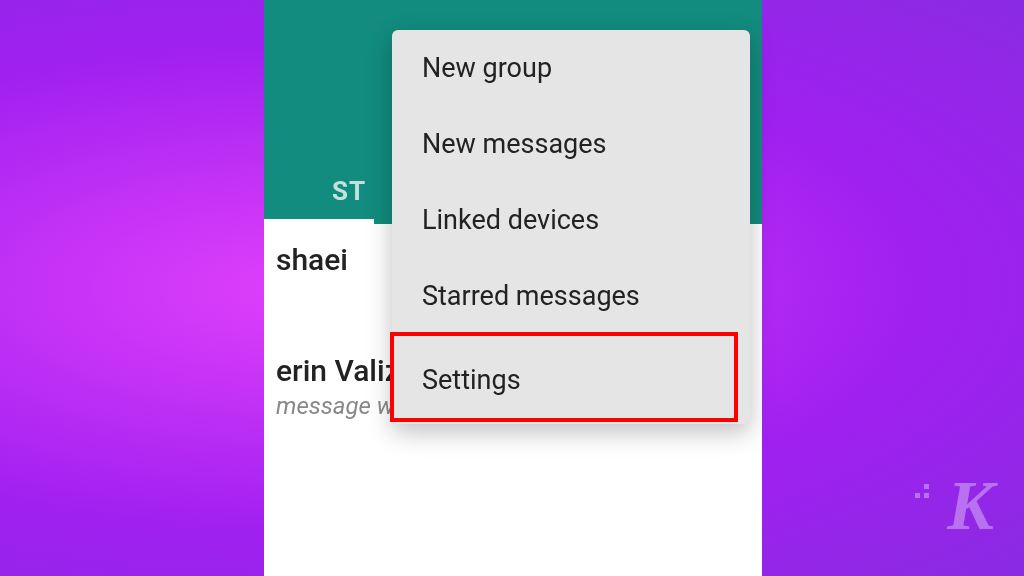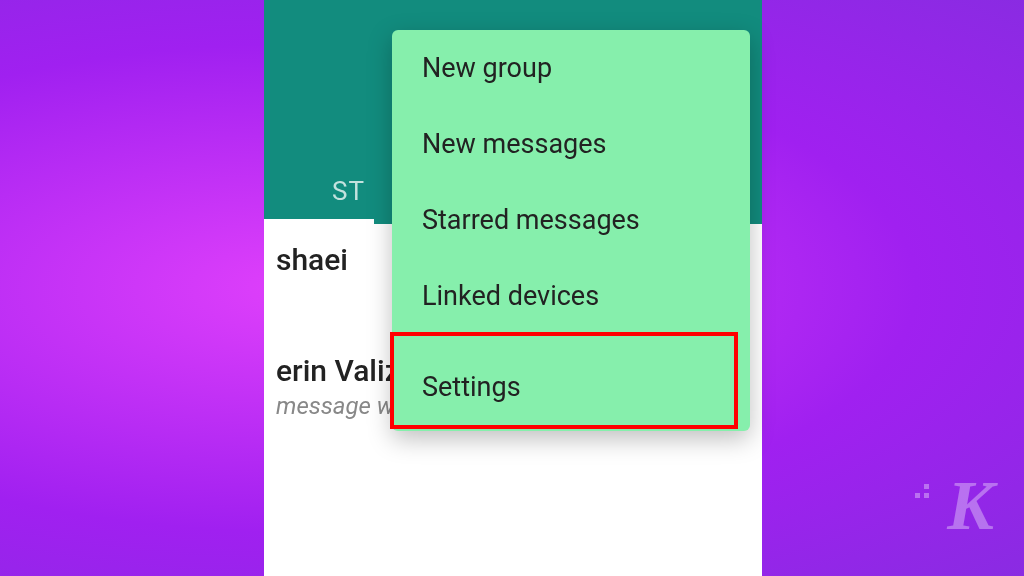--- a/index.html
+++ b/index.html
@@ -45,21 +45,21 @@
       width: 110px;
       height: 5px;
       background: #fff;
     }
     .tab-label-status {
       position: absolute;
       left: 68px;
       bottom: 18px;
       color: rgba(255,255,255,0.75);
       font-size: 26px;
-      font-weight: 400;
+      font-weight: 700;
       letter-spacing: 1px;
     }
     .chat-list {
       background: #fff;
     }
     .chat-item {
       padding: 18px 20px 18px 20px;
       border-bottom: none;
     }
     .chat-name {
@@ -76,36 +76,36 @@
       color: #888;
       font-style: italic;
       margin-left: -8px;
       margin-top: 4px;
     }
     .dropdown-menu {
       position: absolute;
       top: 30px;
       left: 392px;
       width: 358px;
-      background: #86efac;
+      background: #e5e5e5;
       border-radius: 6px;
       box-shadow: 0 8px 24px rgba(0,0,0,0.25);
       overflow: visible;
     }
     .menu-item {
       padding: 22px 30px;
       font-size: 27px;
       color: #222;
       cursor: pointer;
       font-weight: 400;
     }
     .menu-item.highlighted {
       border: 4px solid #f00;
       margin: -2px 12px 2px -2px;
-      padding: 35px 26px 22px 28px;
+      padding: 28px 26px 22px 28px;
     }
     .watermark {
       position: absolute;
       right: 30px;
       bottom: 30px;
       font-size: 70px;
       font-weight: 700;
       font-style: italic;
       color: rgba(255,255,255,0.35);
       font-family: Georgia, serif;
@@ -146,22 +146,22 @@
     <div class="chat-item chat-item-2">
       <div class="chat-name">erin Valiz</div>
       <div class="chat-preview">message w</div>
     </div>
   </div>
 </div>
 
 <div class="dropdown-menu">
   <div class="menu-item">New group</div>
   <div class="menu-item">New messages</div>
+  <div class="menu-item">Linked devices</div>
   <div class="menu-item">Starred messages</div>
-  <div class="menu-item">Linked devices</div>
   <div class="menu-item highlighted">Settings</div>
 </div>
 
 <div class="watermark-dots">
   <span></span>
     <span></span>
     <span></span>
   <span></span>
     <span></span>
     <span></span>

